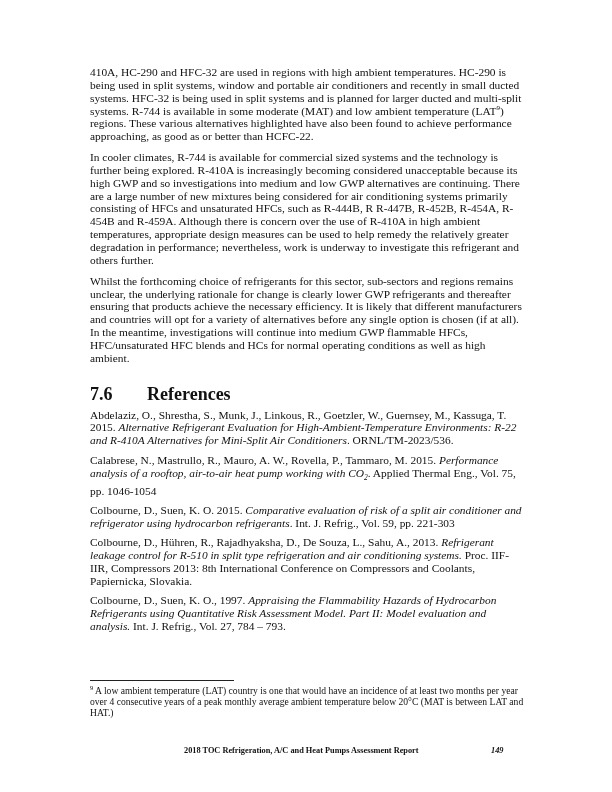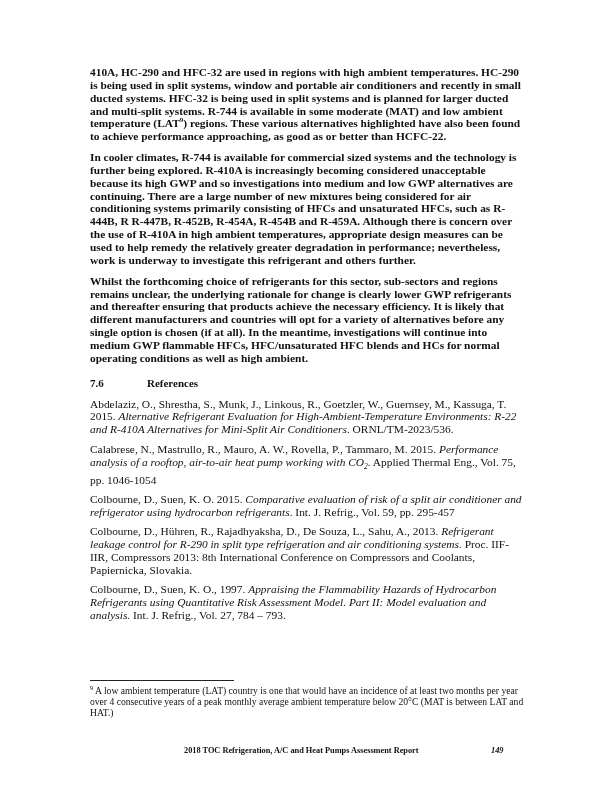--- a/index.html
+++ b/index.html
@@ -1,21 +1,21 @@
 <!DOCTYPE html>
 <html><head>
 <meta charset="utf-8">
 <style>
   html, body { margin: 0; padding: 0; background: #ffffff; }
   body { width: 612px; height: 792px; position: relative; overflow: hidden;
          font-family: "Liberation Serif", serif; color: #111111; }
   .page { position: absolute; left: 90px; top: 66px; width: 434px; }
-  p.para { margin: 0 0 8px 0; font-size: 11.4px; line-height: 12.85px; text-align: left; font-weight: bold; }
+  p.para { margin: 0 0 8px 0; font-size: 11.4px; line-height: 12.85px; text-align: left; }
   sup.fnref { font-size: 7px; vertical-align: super; line-height: 0; }
-  h2.section { margin: 11px 0 8px 0; font-size: 11px; font-weight: bold; line-height: 14px; }
+  h2.section { margin: 22px 0 8px 0; font-size: 18px; font-weight: bold; line-height: 14px; }
   h2.section .num { display: inline-block; width: 57px; }
   .ref { margin: 0 0 6.6px 0; font-size: 11.4px; line-height: 12.85px; }
   .ref i { font-style: italic; }
   .fn-rule { position: absolute; left: 90px; top: 680px; width: 144px; height: 0; border-top: 0.8px solid #222; }
   .footnote { position: absolute; left: 90px; top: 685px; width: 434px; font-size: 9.6px; line-height: 11.2px; }
   .footnote sup { font-size: 6.5px; vertical-align: super; line-height: 0; }
   .footer { position: absolute; top: 746px; left: 0; width: 612px; font-size: 8.3px; font-weight: bold; }
   .footer .title { position: absolute; left: 184px; }
   .footer .pnum { position: absolute; left: 491px; font-style: italic; }
 </style>
@@ -33,24 +33,24 @@
     <span class="num">7.6</span><span>References</span>
   </h2>
 
   <div class="ref">
     <span>Abdelaziz, O., Shrestha, S., Munk, J., Linkous, R., Goetzler, W., Guernsey, M., Kassuga, T. 2015. </span><i>Alternative Refrigerant Evaluation for High-Ambient-Temperature Environments: R-22 and R-410A Alternatives for Mini-Split Air Conditioners</i><span>. ORNL/TM-2023/536.</span>
   </div>
   <div class="ref">
     <span>Calabrese, N., Mastrullo, R., Mauro, A. W., Rovella, P., Tammaro, M. 2015. </span><i><span>Performance analysis of a rooftop, air-to-air heat pump working with CO</span><sub style="font-size:7.5px;">2</sub></i><span>. Applied Thermal Eng., Vol. 75, pp. 1046-1054</span>
   </div>
   <div class="ref">
-    <span>Colbourne, D., Suen, K. O. 2015. </span><i>Comparative evaluation of risk of a split air conditioner and refrigerator using hydrocarbon refrigerants</i><span>. Int. J. Refrig., Vol. 59, pp. 295-457</span>
+    <span>Colbourne, D., Suen, K. O. 2015. </span><i>Comparative evaluation of risk of a split air conditioner and refrigerator using hydrocarbon refrigerants</i><span>. Int. J. Refrig., Vol. 59, pp. 221-303</span>
   </div>
   <div class="ref">
-    <span>Colbourne, D., Hühren, R., Rajadhyaksha, D., De Souza, L., Sahu, A., 2013. </span><i>Refrigerant leakage control for R-290 in split type refrigeration and air conditioning systems.</i><span> Proc. IIF-IIR, Compressors 2013: 8th International Conference on Compressors and Coolants, Papiernicka, Slovakia.</span>
+    <span>Colbourne, D., Hühren, R., Rajadhyaksha, D., De Souza, L., Sahu, A., 2013. </span><i>Refrigerant leakage control for R-510 in split type refrigeration and air conditioning systems.</i><span> Proc. IIF-IIR, Compressors 2013: 8th International Conference on Compressors and Coolants, Papiernicka, Slovakia.</span>
   </div>
   <div class="ref">
     <span>Colbourne, D., Suen, K. O., 1997. </span><i>Appraising the Flammability Hazards of Hydrocarbon Refrigerants using Quantitative Risk Assessment Model. Part II: Model evaluation and analysis.</i><span> Int. J. Refrig., Vol. 27, 784 – 793.</span>
   </div>
 </div>
 
 <div class="fn-rule"></div>
 <div class="footnote">
   <sup>9</sup><span> A low ambient temperature (LAT) country is one that would have an incidence of at least two months per year over 4 consecutive years of a peak monthly average ambient temperature below 20°C (MAT is between LAT and HAT.)</span>
 </div>

